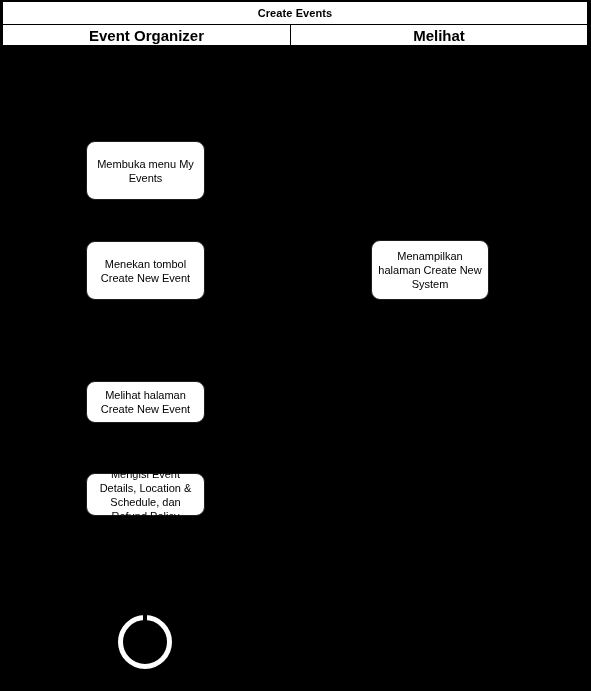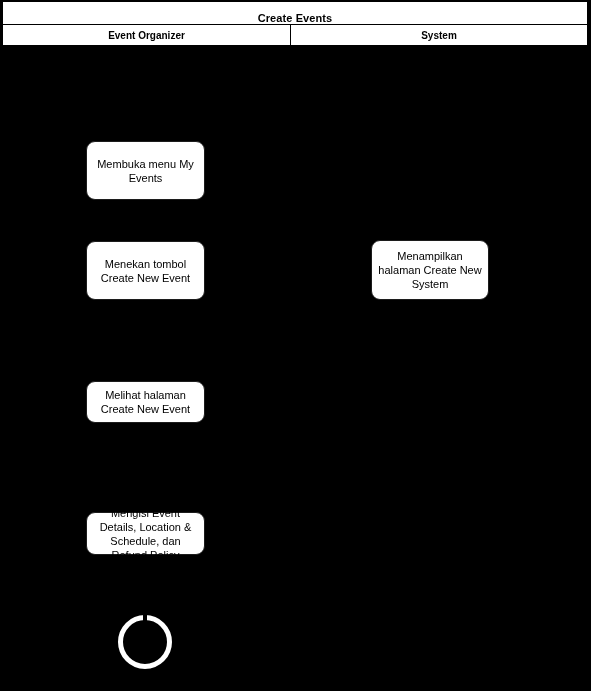--- a/index.html
+++ b/index.html
@@ -26,40 +26,40 @@
     top: 1px;
     width: 586px;
     border: 1px solid #000000;
     background: #ffffff;
     box-sizing: border-box;
   }
   .title-row {
     height: 22px;
     border-bottom: 1px solid #000000;
     display: flex;
-    align-items: flex-end;
+    align-items: center;
     justify-content: center;
     background: #ffffff;
   }
   .title-row .diagram-title {
     font-size: 11px;
     font-weight: bold;
     color: #000000;
     letter-spacing: 0.1px;
   }
   .lane-row {
     height: 20px;
     display: flex;
     background: #ffffff;
   }
   .lane-head {
     display: flex;
     align-items: center;
     justify-content: center;
-    font-size: 10px;
+    font-size: 15px;
     font-weight: bold;
     color: #000000;
     box-sizing: border-box;
   }
   .lane-head.left {
     width: 288px;
     border-right: 1px solid #000000;
   }
   .lane-head.right {
     flex: 1 1 auto;
@@ -83,21 +83,21 @@
   }
   .node span {
     display: block;
     width: 100%;
   }
 
   #node-open-my-events   { left: 86px;  top: 141px; width: 119px; height: 59px; }
   #node-press-create-btn { left: 86px;  top: 241px; width: 119px; height: 59px; }
   #node-show-create-page { left: 371px; top: 240px; width: 118px; height: 60px; }
   #node-view-create-page { left: 86px;  top: 381px; width: 119px; height: 42px; }
-  #node-fill-details     { left: 86px;  top: 512px; width: 119px; height: 43px; text-align: center; }
+  #node-fill-details     { left: 86px;  top: 473px; width: 119px; height: 43px; text-align: center; }
 
   
   .end-node {
     position: absolute;
     left: 118px;
     top: 615px;
     width: 54px;
     height: 54px;
   }
   .end-node .ring {
@@ -127,21 +127,21 @@
 
   <div class="header-block">
     <div class="title-row">
       <div class="diagram-title">Create Events</div>
     </div>
     <div class="lane-row">
       <div class="lane-head left">
         <span>Event Organizer</span>
       </div>
       <div class="lane-head right">
-        <span>System</span>
+        <span>Melihat</span>
       </div>
     </div>
   </div>
 
   <div class="node" id="node-press-create-btn">
     <span>Menekan tombol Create New Event</span>
   </div>
 
   <div class="node" id="node-open-my-events">
     <span>Membuka menu My Events</span>

